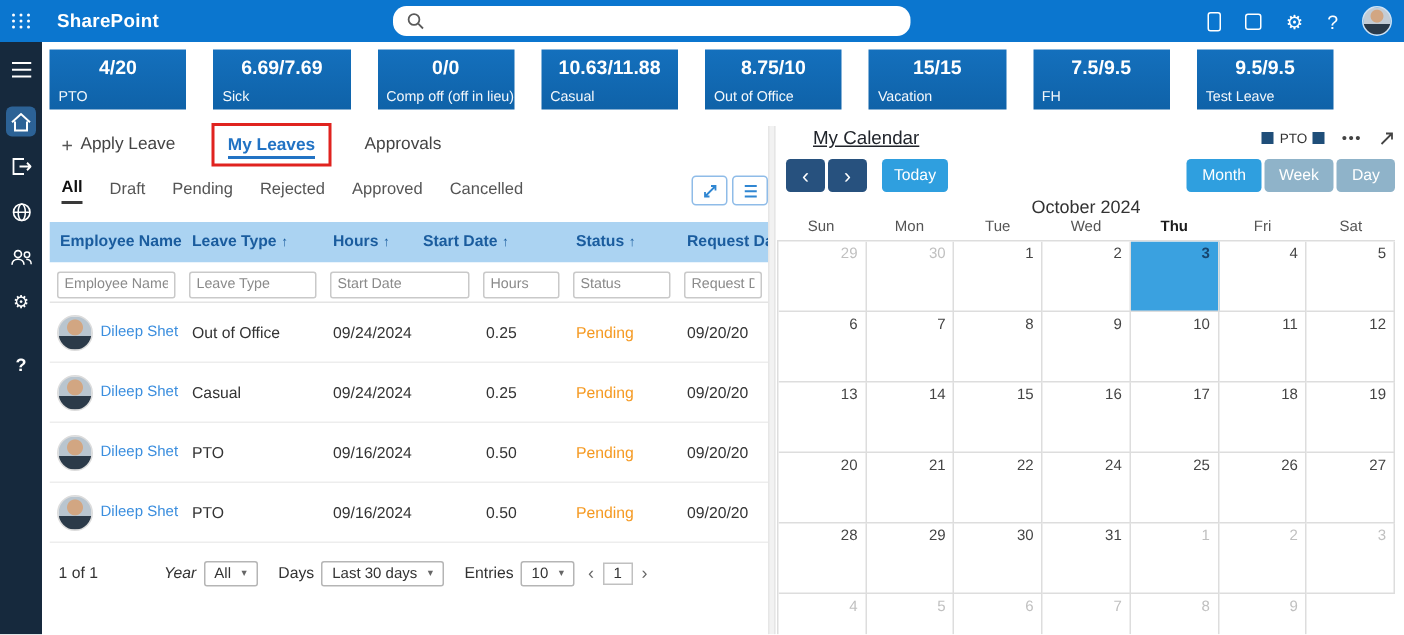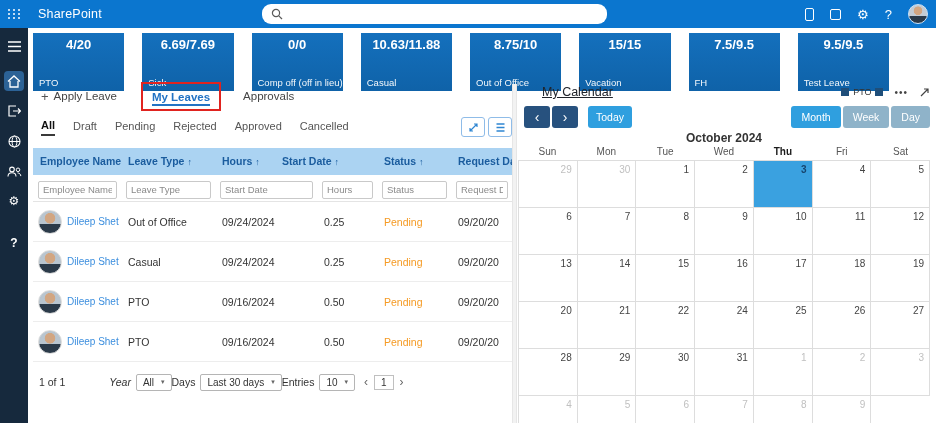--- a/index.html
+++ b/index.html
@@ -5,41 +5,41 @@
   * { box-sizing: border-box; margin: 0; padding: 0; }
   html,body { width:936px; height:423px; overflow:hidden; }
   body { font-family:"Liberation Sans","DejaVu Sans",sans-serif; background:#fff; }
   .screen { position:relative; width:936px; height:423px; background:#fff; overflow:hidden; }
 
   
   .topbar { position:absolute; left:0; top:0; width:100%; height:28px; background:#0b76cf; display:flex; align-items:center; z-index:9; }
   .waffle { width:28px; height:28px; display:grid; place-items:center; cursor:pointer; }
   .waffle-grid { display:grid; grid-template-columns:repeat(3,3px); grid-gap:2px; }
   .waffle-grid i { width:2px; height:2px; background:#fff; border-radius:50%; }
-  .brand { color:#fff; font-size:12.5px; font-weight:normal; margin-left:10px; letter-spacing:.2px; }
+  .brand { color:#fff; font-size:12.5px; font-weight:bold; margin-left:10px; letter-spacing:.2px; }
   .search { position:absolute; left:262px; top:4px; width:345px; height:20px; background:#fff; border-radius:9px; display:flex; align-items:center; padding:0 9px; gap:6px; }
   .search input { border:0; outline:0; flex:1; font-size:10.5px; color:#333; background:transparent; font-family:inherit; }
   .search input::placeholder { color:#7a7a7a; }
   .top-icons { position:absolute; right:8px; top:0; height:28px; display:flex; align-items:center; gap:16px; color:#fff; }
   .ticon { font-size:13px; line-height:1; color:#fff; cursor:pointer; }
   .device-outline { width:9px; height:13px; border:1.2px solid #fff; border-radius:2px; }
   .apps-outline { width:11px; height:11px; border:1.2px solid #fff; border-radius:2px; }
   .avatar-top { width:20px; height:20px; border-radius:50%; border:1px solid #cfe3f5;
     background: radial-gradient(circle at 50% 32%, #d2a682 0 4px, rgba(0,0,0,0) 4.6px),
                 linear-gradient(180deg,#c3ccd5 0 11px,#2b3a49 11px); }
 
   
   .rail { position:absolute; left:0; top:28px; width:28px; bottom:0; background:#16293d; display:flex; flex-direction:column; align-items:center; padding-top:8px; gap:10px; z-index:8; }
   .rail-item { width:20px; height:20px; display:grid; place-items:center; color:#fff; cursor:pointer; font-size:12px; }
   .rail-item.active { background:#2c6296; border-radius:4px; }
   .rail-item.gap { margin-top:5px; }
   .rail-item.help { margin-top:12px; font-weight:bold; }
 
   
-  .stats { position:absolute; left:33px; top:33px; width:856px; height:58px; display:flex; gap:18px; }
+  .stats { position:absolute; left:33px; top:33px; width:856px; height:40px; display:flex; gap:18px; }
   .tile { flex:1; background:linear-gradient(180deg,#1470bd 0,#0f62a8 100%); color:#fff; display:flex; flex-direction:column; justify-content:space-between; padding:4px 0 3px; overflow:hidden; }
   .t-val { text-align:center; font-size:13px; font-weight:bold; }
   .t-lbl { font-size:9.5px; padding-left:6px; white-space:nowrap; overflow:hidden; opacity:.95; }
 
   
   .leave-tabs { position:absolute; left:33px; top:84px; height:24px; display:flex; align-items:center; }
   .apply { margin-left:8px; font-size:11.5px; color:#444; display:flex; align-items:center; gap:5px; cursor:pointer; }
   .plus { font-size:13px; color:#555; }
   .myleaves { margin-left:24px; border:2px solid #e0231f; padding:3px 9px; cursor:pointer;font-weight:bold; }
   .myleaves span { display:inline-block; color:#2273c4; font-size:11.5px; border-bottom:2px solid #2273c4; padding-bottom:1px; }
@@ -68,21 +68,21 @@
   .emp { display:flex; align-items:center; gap:5px; padding-left:5px; }
   .row-avatar { width:24px; height:24px; border-radius:50%; flex:none; border:1px solid #dcdcdc;
     background: radial-gradient(circle at 50% 33%, #d2a682 0 5px, rgba(0,0,0,0) 5.6px),
                 linear-gradient(180deg,#b9c5cf 0 13px,#2b3a49 13px); }
   .emp-name { font-size:10px; color:#3b8ede; cursor:pointer; }
   .status-txt { color:#f59a23; }
 
   
   .tfoot { position:absolute; left:33px; top:368px; width:485px; height:28px; display:flex; align-items:center; font-size:10.5px; color:#333; white-space:nowrap; }
   .count { margin-left:6px; }
-  .flabel { font-size:10.5px; color:#333; }
+  .flabel { margin-left:14px; font-size:10.5px; color:#333; }
   .flabel.first { margin-left:44px;font-style:italic; }
   .fselect { margin-left:5px; border:1px solid #b5b5b5; border-radius:2px; padding:2px 6px; display:flex; gap:7px; align-items:center; font-size:10px; color:#333; background:#fff; cursor:pointer; }
   .caret { font-size:7px; color:#666; }
   .pager { display:flex; gap:6px; align-items:center; margin-left:9px; color:#666; }
   .pg-arrow { font-size:12px; cursor:pointer; }
   .page-num { border:1px solid #c0c0c0; padding:1px 6px; font-size:10px; color:#333; background:#fff; cursor:pointer; }
 
   
   .divider { position:absolute; left:512px; top:84px; width:5px; bottom:0; background:#f2f2f2; border-left:1px solid #e6e6e6; border-right:1px solid #e6e6e6; }
 
@@ -94,21 +94,21 @@
   .lg-sq { width:8px; height:8px; background:#1f4e79; display:inline-block; }
   .more { letter-spacing:1px; font-size:10px; color:#444; margin-left:7px; cursor:pointer; }
   .cal-expand { margin-left:7px; cursor:pointer; display:grid; place-items:center; }
   .cal-toolbar { position:absolute; left:0; top:22px; right:0; height:22px; }
   .nav-btn { position:absolute; width:26px; height:22px; background:#27517e; color:#fff; border-radius:3px; display:grid; place-items:center; font-size:14px; cursor:pointer; }
   .prev { left:6px; } .next { left:34px; }
   .today-btn { position:absolute; left:70px; width:44px; height:22px; background:#2f9fdf; color:#fff; border-radius:3px; display:grid; place-items:center; font-size:10.5px; cursor:pointer; }
   .views { position:absolute; right:0; top:0; display:flex; gap:2px; }
   .view-btn { height:22px; padding:0 10px; display:grid; place-items:center; font-size:10.5px; color:#fff; background:#8fb3c9; border-radius:3px; cursor:pointer; }
   .view-btn.active { background:#2f9fdf; }
-  .cal-month { position:absolute; left:0; right:0; top:47px; text-align:center; font-size:12px; font-weight:bold; color:#333; }
+  .cal-month { position:absolute; left:0; right:0; top:47px; text-align:center; font-size:12px; font-weight:normal; color:#333; }
   .cal-dow { position:absolute; left:0; right:0; top:62px; display:grid; grid-template-columns:repeat(7,1fr); }
   .dow { text-align:center; font-size:10px; color:#555; }
   .dow.today { font-weight:bold; color:#1c1c1c; }
   .cal-grid { position:absolute; left:0; right:0; top:76px; bottom:0; border-left:1px solid #ddd; border-top:1px solid #ddd; display:grid; grid-template-columns:repeat(7,1fr); grid-auto-rows:47px; overflow:hidden; background:#fff; }
   .cal-cell { border-right:1px solid #ddd; border-bottom:1px solid #ddd; position:relative; font-size:10px; color:#444; cursor:pointer; }
   .cal-cell .dnum { position:absolute; top:3px; right:5px; }
   .cal-cell.out { color:#c0c0c0; }
   .cal-cell.sel { background:#3aa1e0; color:#17456e; font-weight:bold; }
 </style>
 </head>

